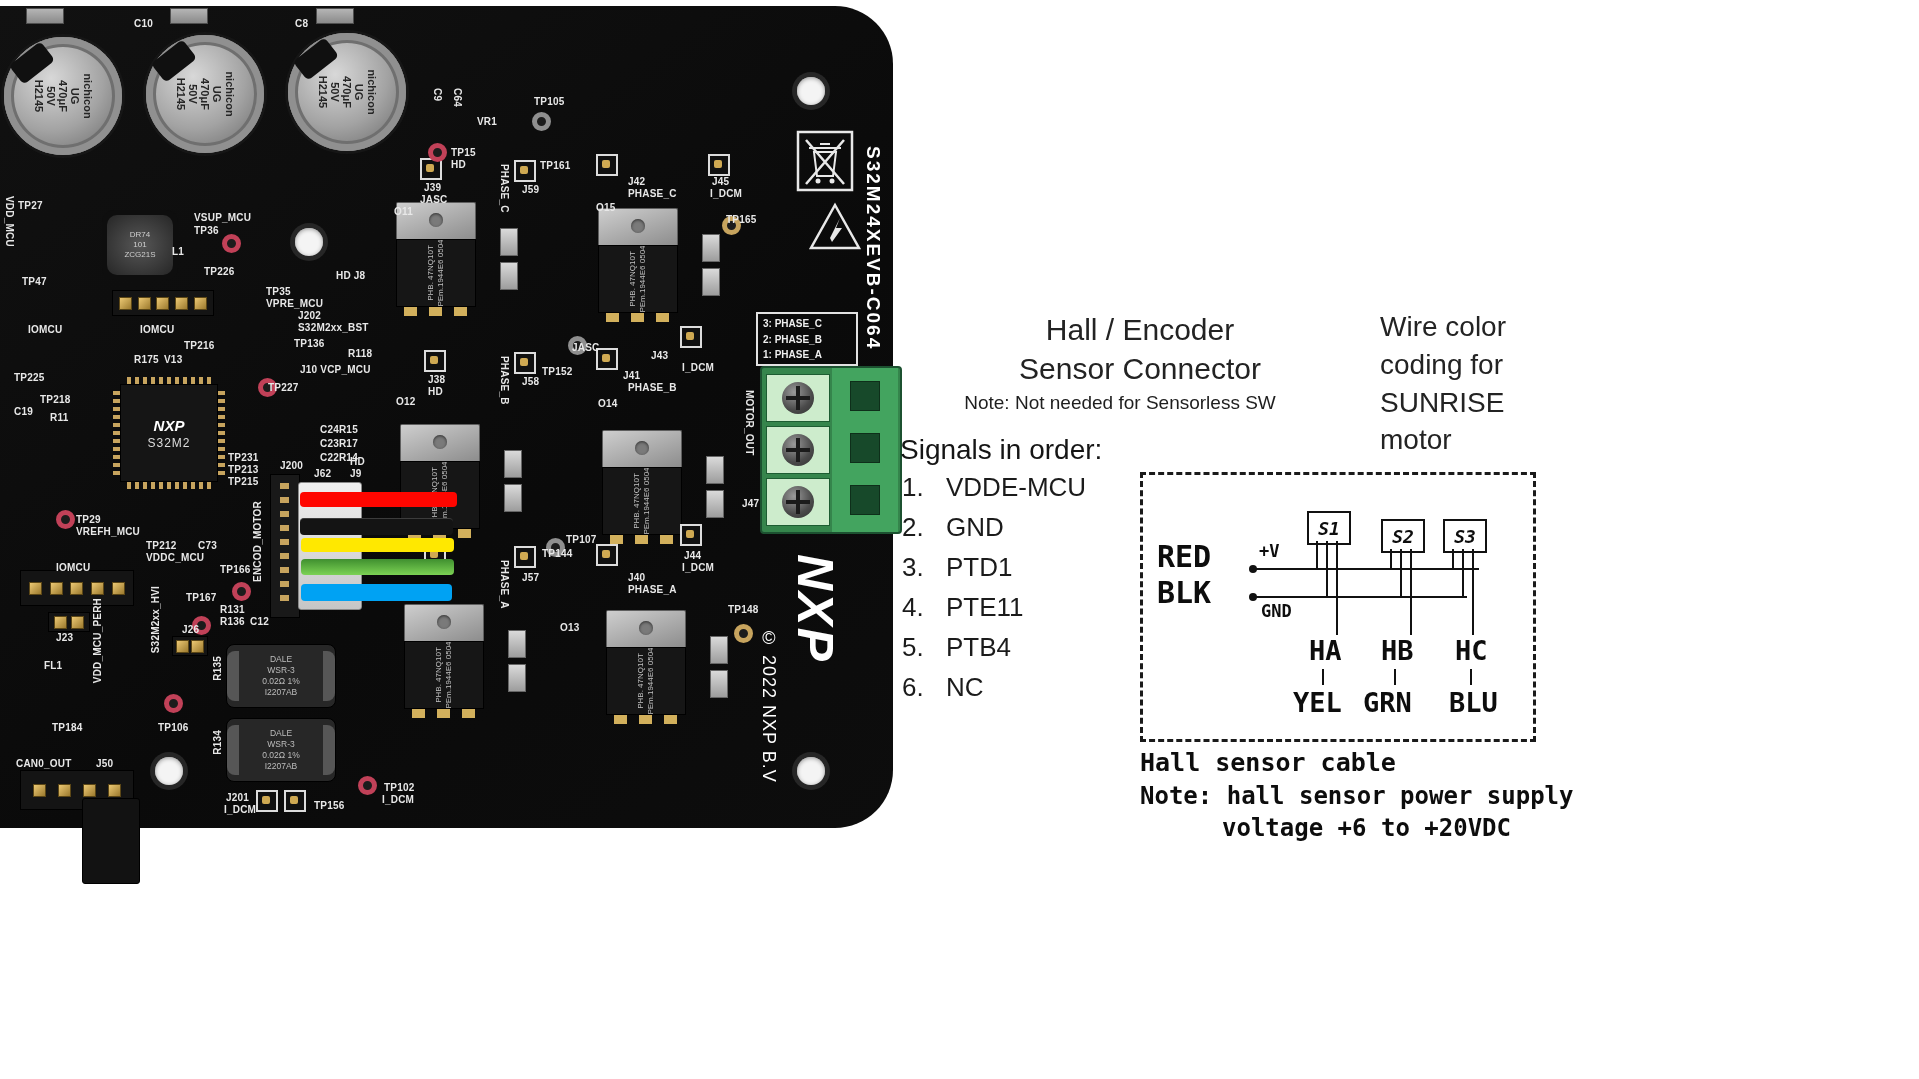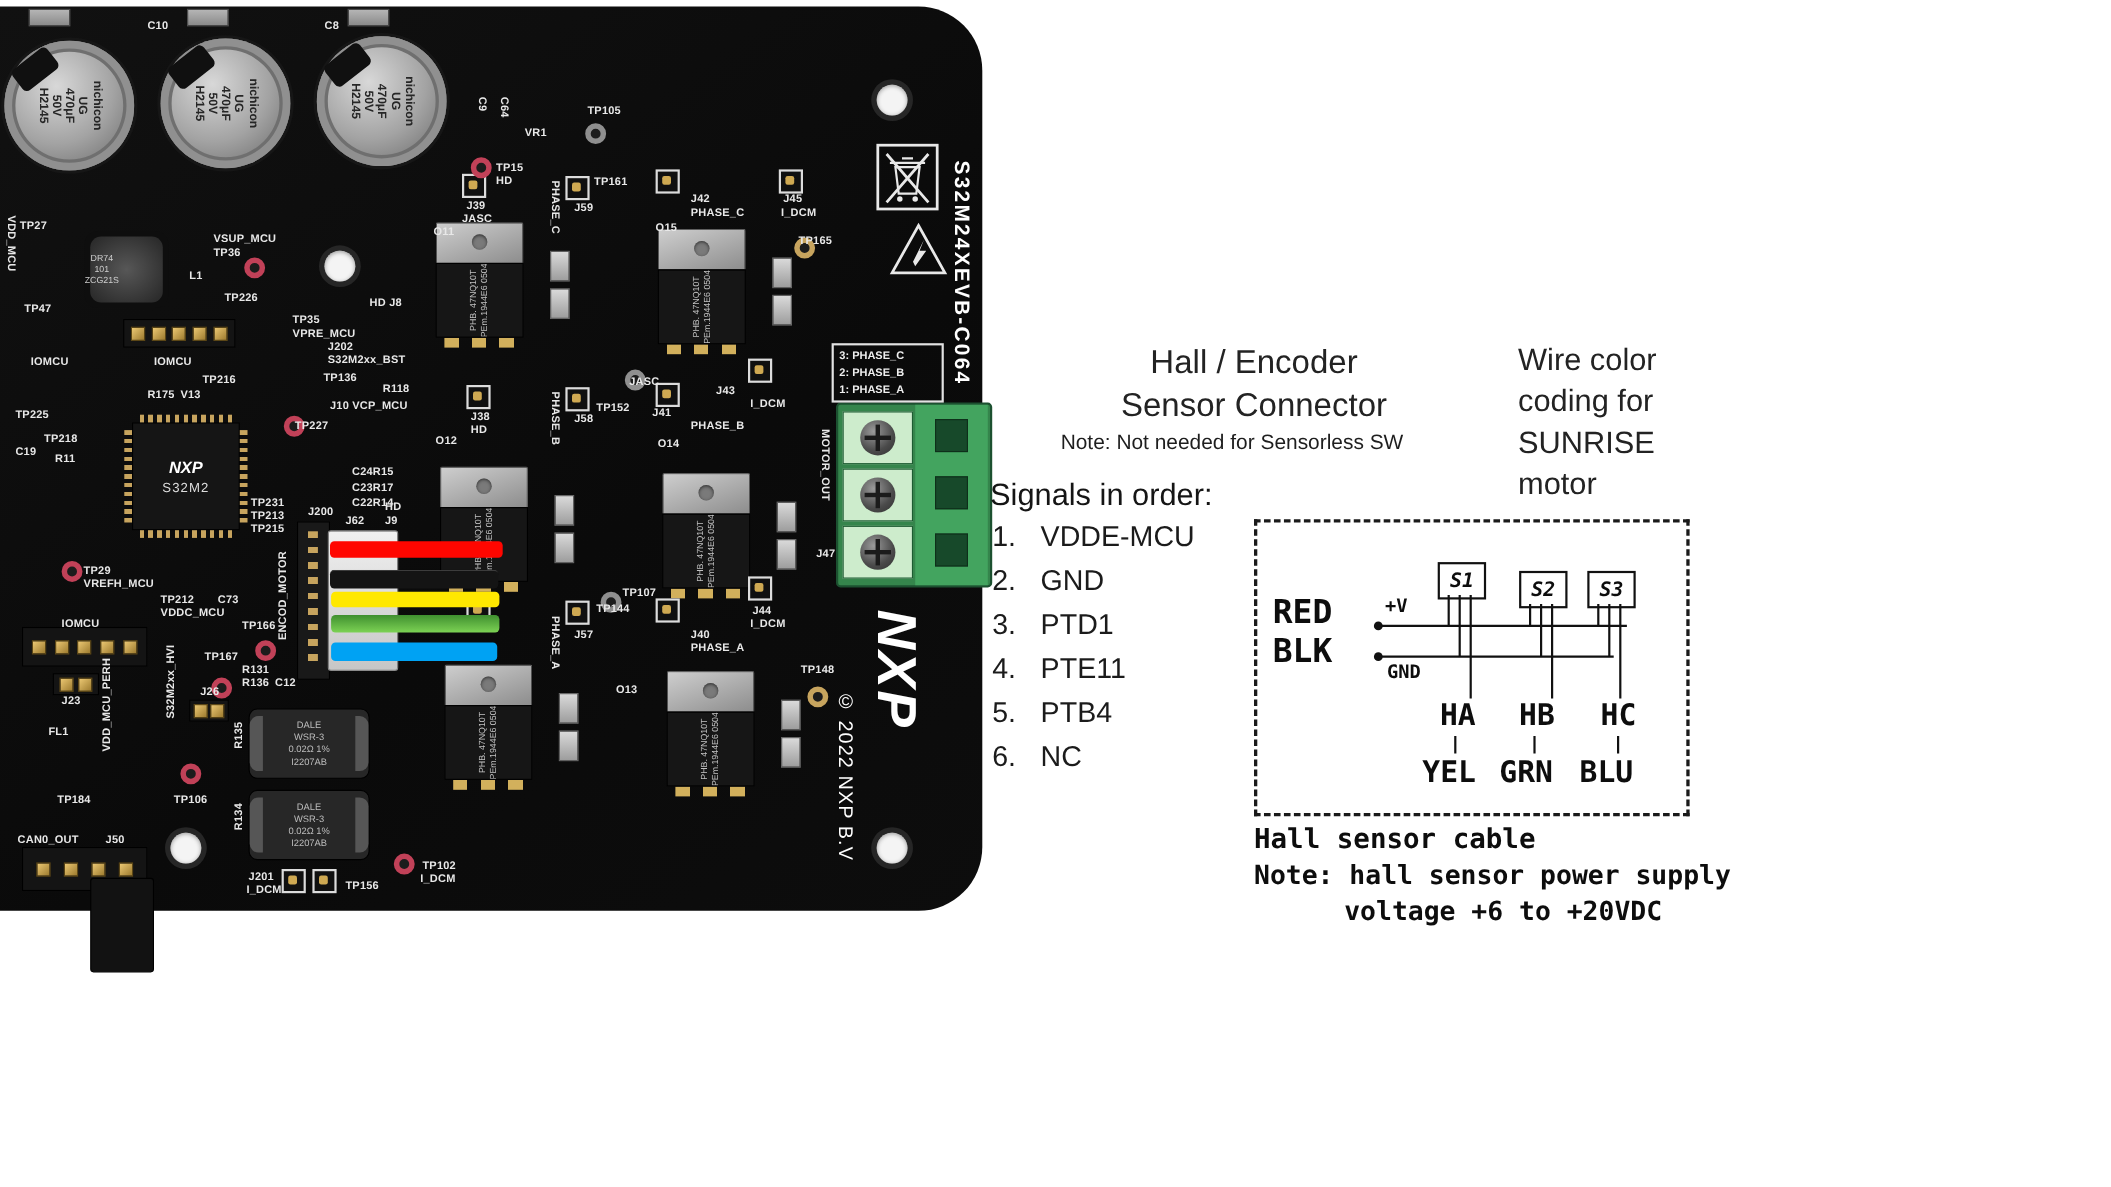--- a/index.html
+++ b/index.html
@@ -44,22 +44,22 @@
   .mcu{position:absolute;left:120px;top:378px;width:96px;height:96px;background:#151515;border:1px solid #000;
        display:flex;flex-direction:column;align-items:center;justify-content:center;gap:2px}
   .mcu .pt,.mcu .pb{position:absolute;left:6px;right:6px;height:7px;
        background:repeating-linear-gradient(90deg,#c7a45e 0 4px,transparent 4px 8px)}
   .mcu .pt{top:-8px}.mcu .pb{bottom:-8px}
   .mcu .pl,.mcu .pr{position:absolute;top:6px;bottom:6px;width:7px;
        background:repeating-linear-gradient(#c7a45e 0 4px,transparent 4px 8px)}
   .mcu .pl{left:-8px}.mcu .pr{right:-8px}
   .mcu .b{font-size:15px;font-weight:bold;font-style:italic;color:#fff}
   .mcu .p{font-size:12px;color:#ddd;letter-spacing:1px}
-  .ind{position:absolute;left:77px;top:204px;width:76px;height:70px;background:#0e0e0e;border-radius:12px;
-       display:flex;align-items:center;}
+  .ind{position:absolute;left:102px;top:204px;width:76px;height:70px;background:#0e0e0e;border-radius:12px;
+       display:flex;align-items:center;justify-content:center}
   .ind .core{position:absolute;inset:5px;border-radius:10px;background:radial-gradient(#575757,#262626)}
   .ind .it{position:relative;font-size:8px;color:#cfcfcf;text-align:center;white-space:pre-line;line-height:1.25}
   .hdr{position:absolute;background:#141414;border:1px solid #000;display:flex;align-items:center;justify-content:space-evenly}
   .pin{width:11px;height:11px;background:linear-gradient(135deg,#ecc873,#9c7a2e);border:1px solid #5c4716}
   .shunt{position:absolute;width:108px;height:62px;background:#272727;border:1px solid #000;border-radius:8px;
          display:flex;align-items:center;justify-content:center}
   .shunt::before,.shunt::after{content:"";position:absolute;top:6px;bottom:6px;width:12px;background:#565656}
   .shunt::before{left:0;border-radius:8px 0 0 8px}.shunt::after{right:0;border-radius:0 8px 8px 0}
   .shunt .st{font-size:8.5px;color:#bdbdbd;text-align:center;white-space:pre-line;line-height:1.3;position:relative}
   .term{position:absolute;left:760px;top:360px;width:138px;height:164px;background:#35854c;
@@ -373,21 +373,21 @@
   <span class="sk" style="left:14px;top:366px">TP225</span>
   <span class="sk" style="left:40px;top:388px">TP218</span>
   <span class="sk" style="left:14px;top:400px">C19</span>
   <span class="sk" style="left:50px;top:406px">R11</span>
   <span class="sk" style="left:572px;top:336px">JASC</span>
   <span class="sk v" style="left:499px;top:350px">PHASE_B</span>
   <span class="sk" style="left:522px;top:370px">J58</span>
   <span class="sk" style="left:542px;top:360px">TP152</span>
   <span class="sk" style="left:428px;top:368px">J38</span>
   <span class="sk" style="left:428px;top:380px">HD</span>
-  <span class="sk" style="left:593px;top:364px">J41</span>
+  <span class="sk" style="left:623px;top:364px">J41</span>
   <span class="sk" style="left:628px;top:376px">PHASE_B</span>
   <span class="sk" style="left:651px;top:344px">J43</span>
   <span class="sk" style="left:682px;top:356px">I_DCM</span>
   <span class="sk" style="left:396px;top:390px">O12</span>
   <span class="sk" style="left:598px;top:392px">O14</span>
   <span class="sk v" style="left:744px;top:384px">MOTOR_OUT</span>
   <span class="sk" style="left:742px;top:492px">J47</span>
   <span class="sk" style="left:228px;top:446px">TP231</span>
   <span class="sk" style="left:228px;top:458px">TP213</span>
   <span class="sk" style="left:228px;top:470px">TP215</span>
@@ -499,18 +499,18 @@
   <div class="dl mono" style="left:116px;top:66px;font-size:17px">+V</div>
   <div class="dl mono" style="left:118px;top:126px;font-size:17px">GND</div>
   <div class="sbox mono" style="left:164px;top:36px">S1</div>
   <div class="sbox mono" style="left:238px;top:44px">S2</div>
   <div class="sbox mono" style="left:300px;top:44px">S3</div>
   <div class="dl mono" style="left:166px;top:160px;font-size:27px">HA</div>
   <div class="dl mono" style="left:238px;top:160px;font-size:27px">HB</div>
   <div class="dl mono" style="left:312px;top:160px;font-size:27px">HC</div>
   <div class="dl mono" style="left:150px;top:212px;font-size:27px">YEL</div>
   <div class="dl mono" style="left:220px;top:212px;font-size:27px">GRN</div>
-  <div class="dl mono" style="left:293px;top:212px;font-size:27px">BLU</div>
+  <div class="dl mono" style="left:306px;top:212px;font-size:27px">BLU</div>
 </div>
 
 <div class="abs mono" style="left:1140px;top:748px;font-size:25px">Hall sensor cable</div>
 <div class="abs mono" style="left:1140px;top:782px;font-size:24px">Note: hall sensor power supply</div>
 <div class="abs mono" style="left:1222px;top:814px;font-size:24px">voltage +6 to +20VDC</div>
 
 </body></html>

